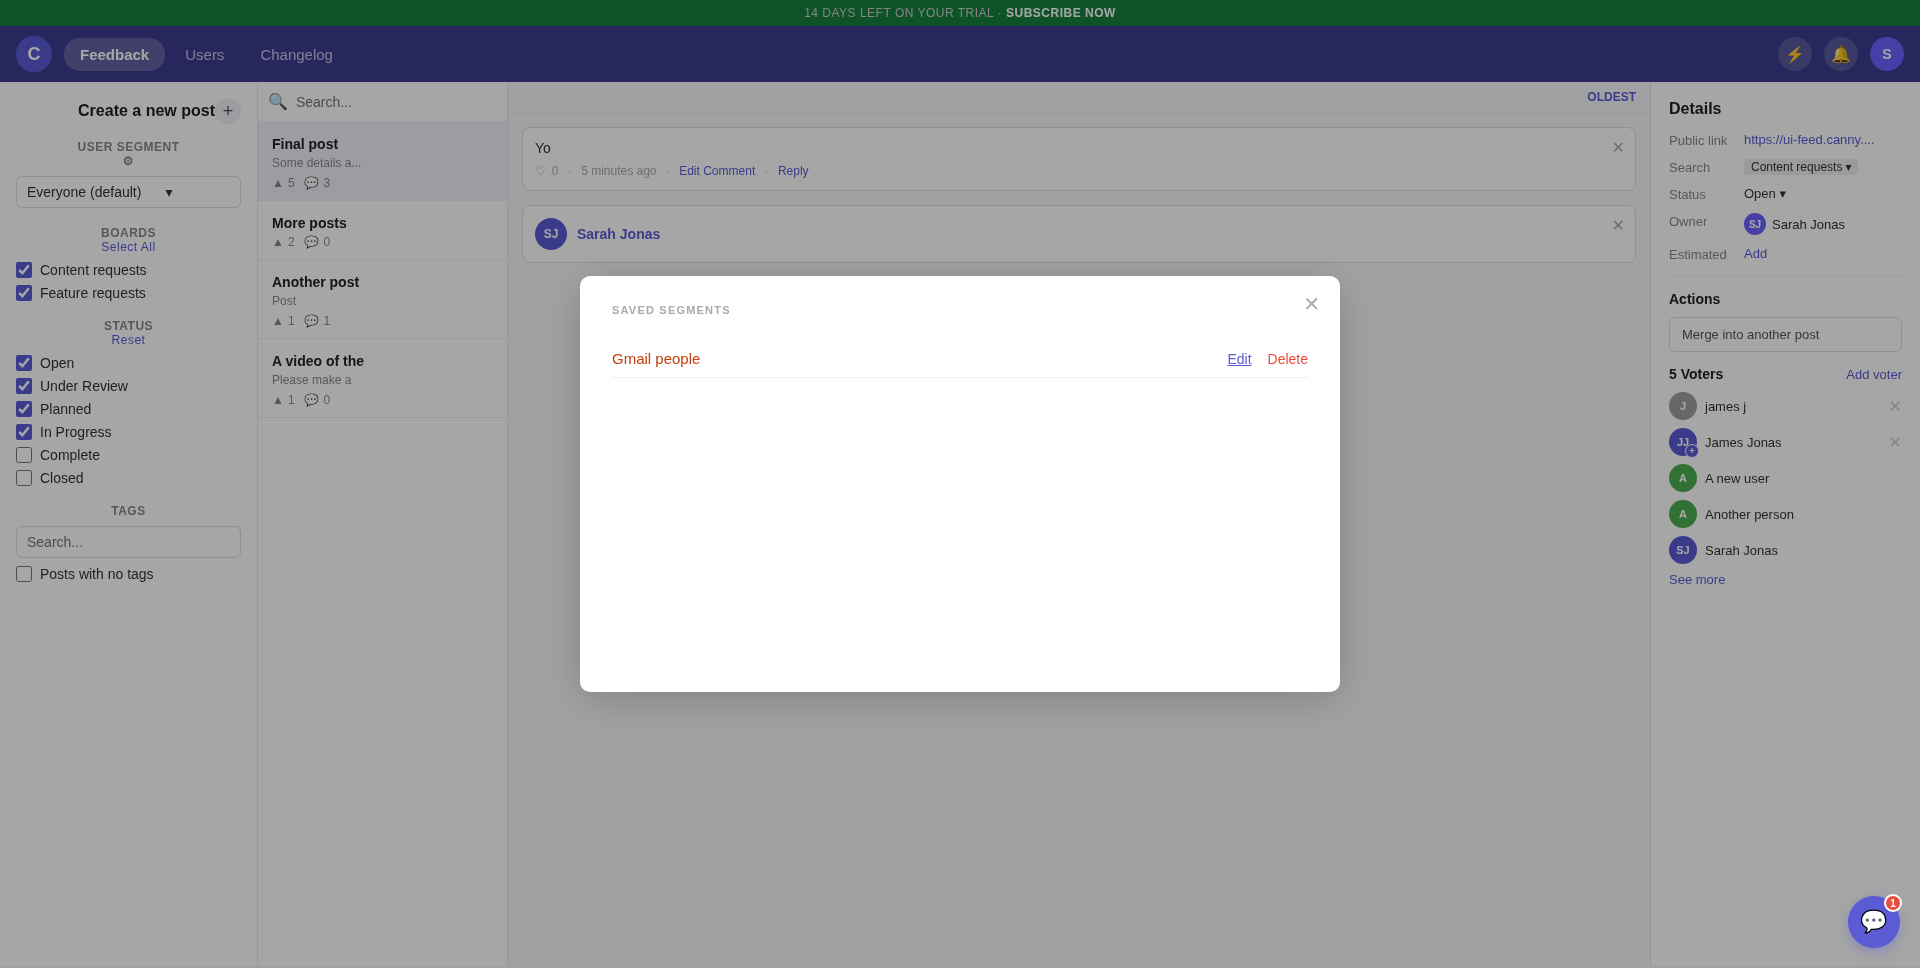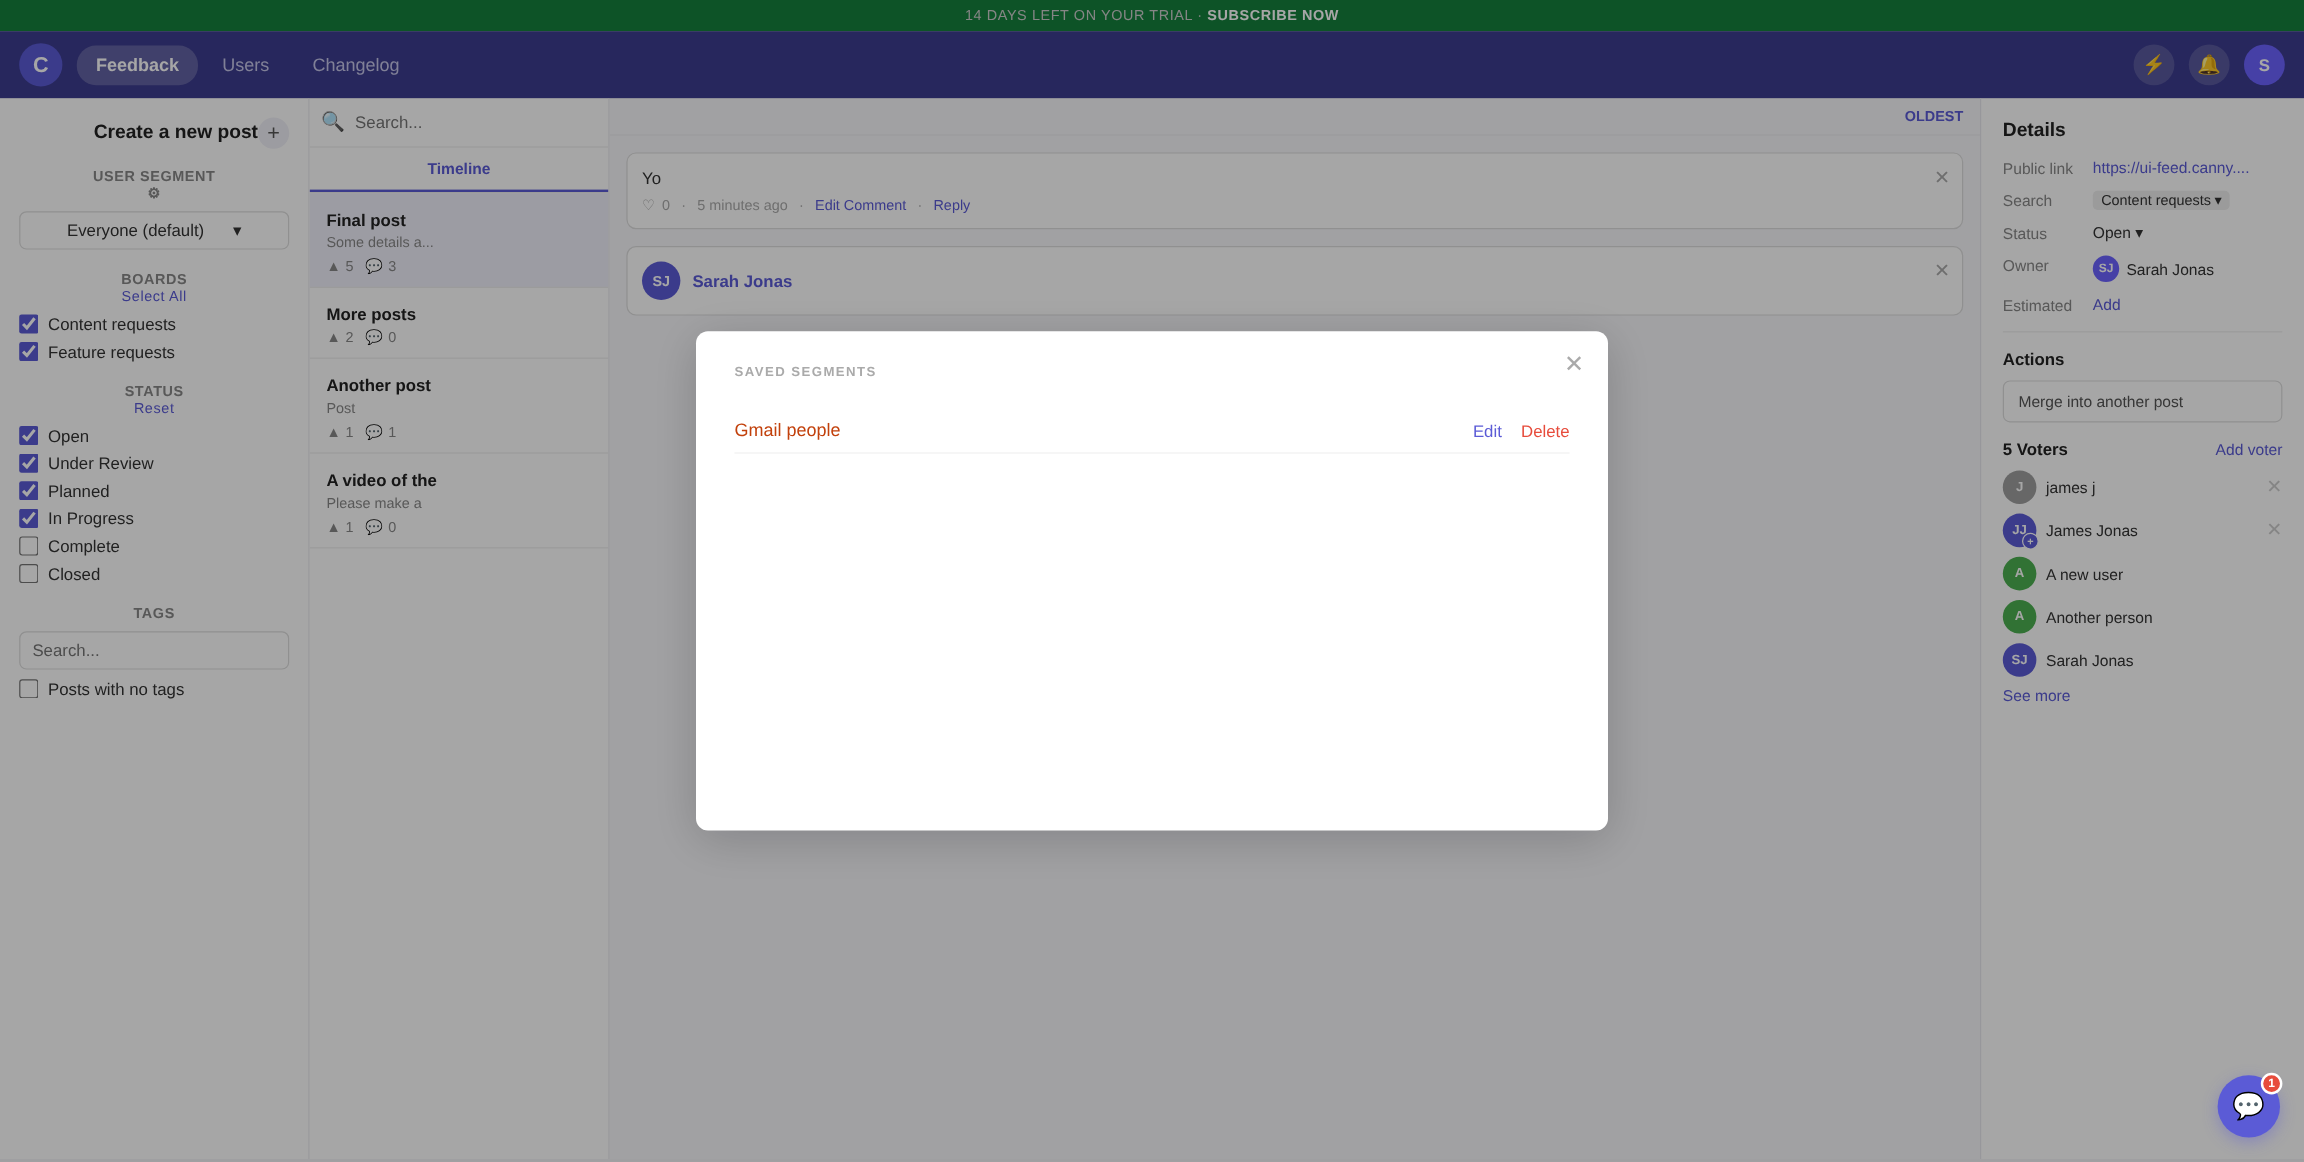--- a/index.html
+++ b/index.html
@@ -101,21 +101,21 @@
     .user-segment-select {
       width: 100%;
       border: 1px solid #ddd;
       border-radius: 6px;
       padding: 7px 10px;
       font-size: 14px;
       color: #333;
       background: #fff;
       appearance: none;
       cursor: pointer;
-      display: flex; align-items: center; justify-content: center; gap: 24px;
+      display: flex; align-items: center; justify-content: flex-start; gap: 24px;
     }
     .checkbox-item {
       display: flex; align-items: center; gap: 8px;
       margin-bottom: 7px; cursor: pointer;
     }
     .checkbox-item input[type=checkbox] {
       accent-color: #5b5bd6;
       width: 16px; height: 16px;
     }
     .checkbox-item label { font-size: 14px; color: #333; cursor: pointer; }
@@ -316,21 +316,21 @@
       font-size: 20px; color: #aaa; cursor: pointer;
       background: none; border: none; line-height: 1;
     }
     .segment-row {
       display: flex; align-items: center; justify-content: space-between;
       padding: 10px 0;
       border-bottom: 1px solid #f0f0f0;
     }
     .segment-name { font-size: 15px; color: #c2410c; }
     .segment-actions { display: flex; gap: 16px; }
-    .segment-edit { color: #5b5bd6; font-size: 14px; cursor: pointer; font-weight: 500; }
+    .segment-edit { color: #5b5bd6; font-size: 14px; cursor: pointer; font-weight: 500; text-decoration: underline; }
     .segment-delete { color: #e74c3c; font-size: 14px; cursor: pointer; font-weight: 500; }
     .modal-body { min-height: 320px; }
     .modal-footer { display: flex; justify-content: flex-end; margin-top: 32px; }
     .create-segment-btn {
       background: #5b5bd6;
       color: #fff;
       border: none;
       border-radius: 6px;
       padding: 13px 24px;
       font-size: 13px;
@@ -457,23 +457,20 @@
         <label>Posts with no tags</label>
       </div>
     </div>
   </div>
 
   <div class="post-list">
     <div class="post-list-search">
       <span class="search-icon-placeholder">🔍</span>
       <input type="text" placeholder="Search..." style="">
     </div>
-    <div class="tabs-row">
-      <div class="tab-item active">Timeline</div>
-    </div>
     <div class="post-item active">
       <div class="post-item-title">Final post</div>
       <div class="post-item-desc">Some details a...</div>
       <div class="post-item-meta">
         <div class="post-meta-item">▲ <span>5</span></div>
         <div class="post-meta-item">💬 <span>3</span></div>
       </div>
     </div>
     <div class="post-item">
       <div class="post-item-title">More posts</div>

